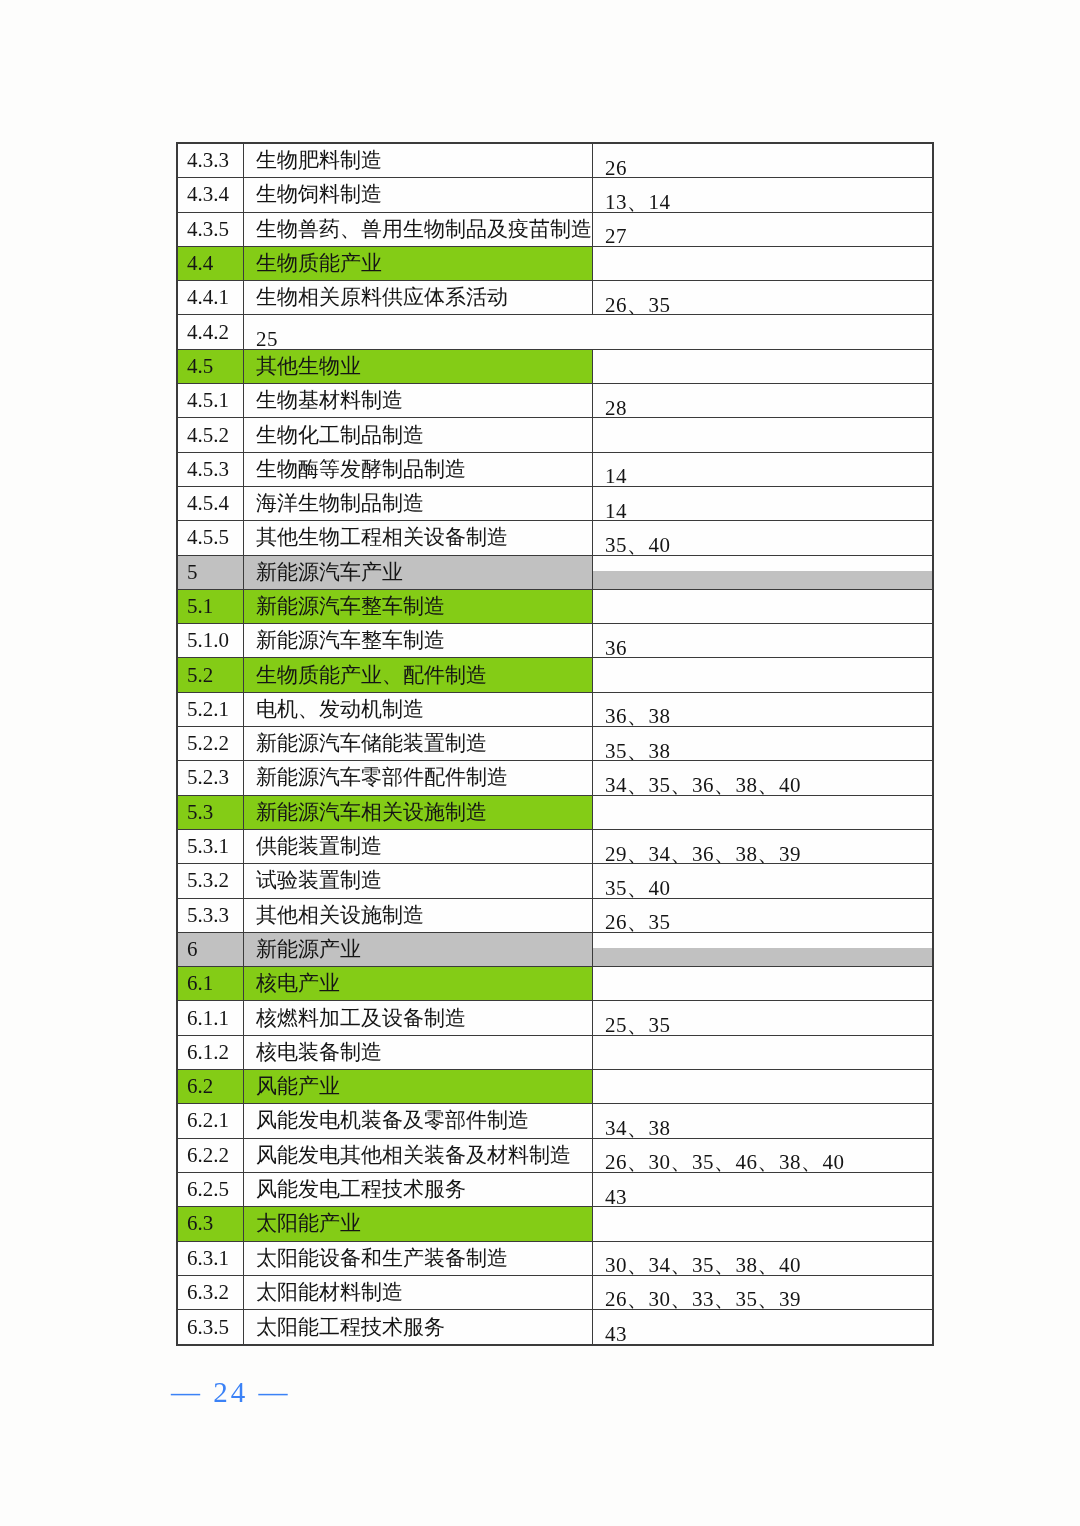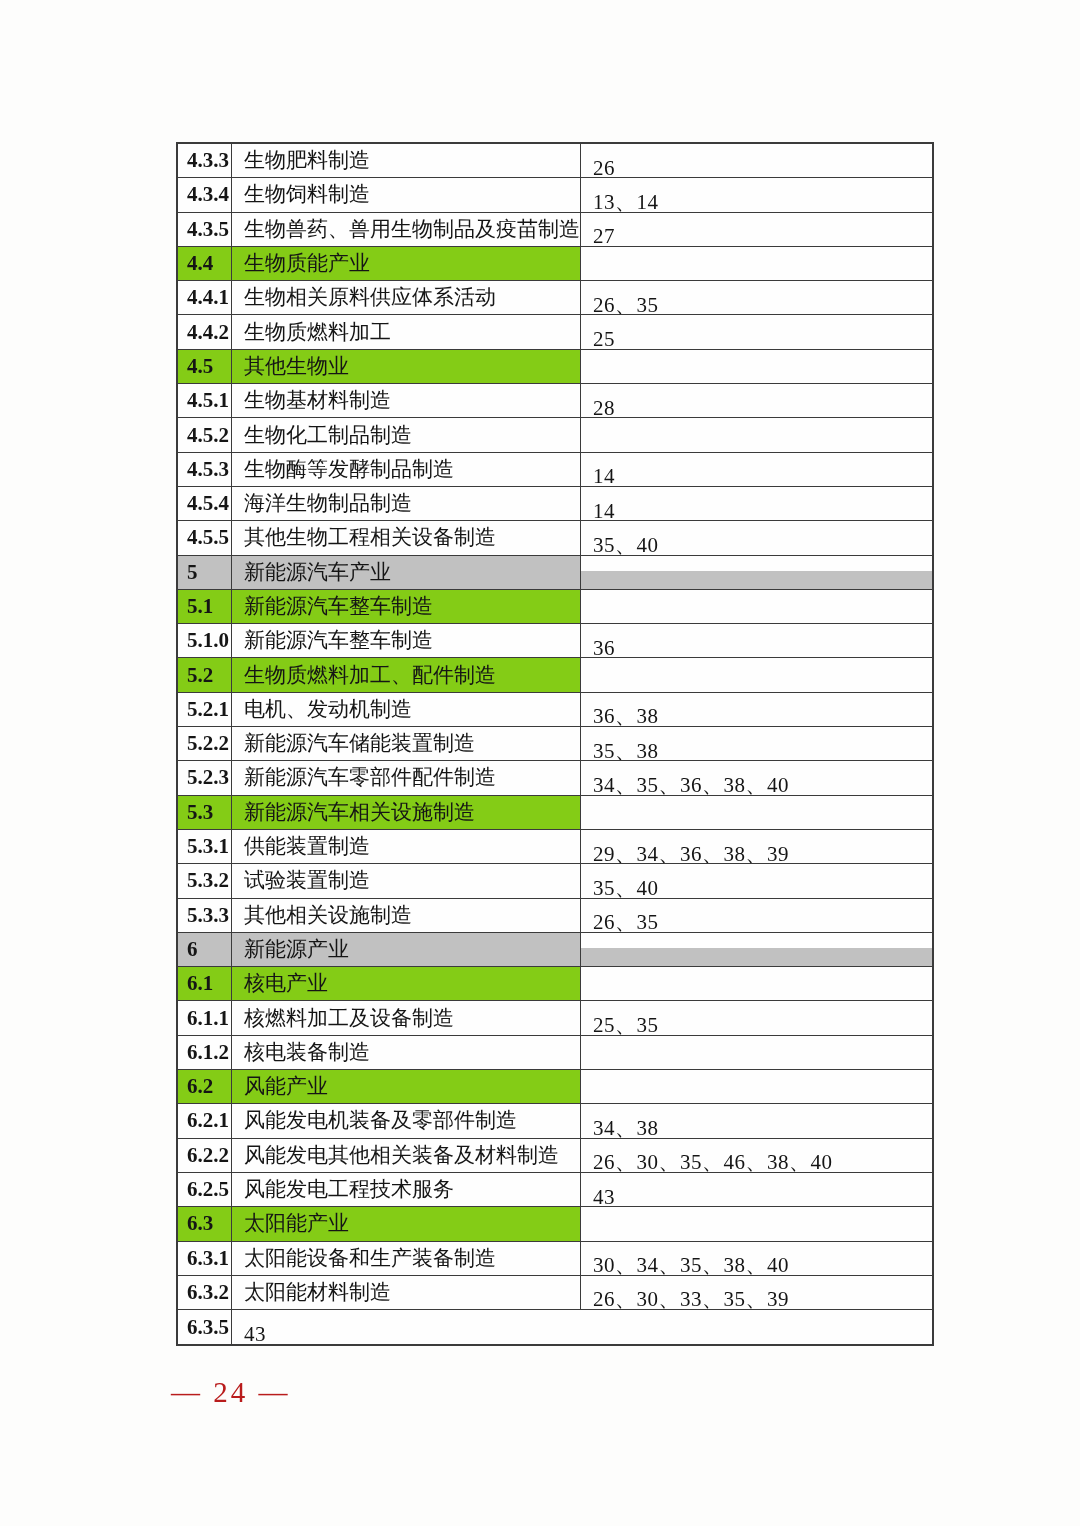--- a/index.html
+++ b/index.html
@@ -36,24 +36,23 @@
   .cell {
     box-sizing: border-box;
     display: flex;
     align-items: center;
     font-size: 21px;
     line-height: 1;
     white-space: nowrap;
     overflow: hidden;
   }
   .cell.code {
-    width: 54px;
+    width: 66px;
     padding-left: 9px;
     border-right: 1.5px solid #3b3b3b;
-    font-weight: bold;
   }
   .cell.name {
     width: 349px;
     padding-left: 12px;
     border-right: 1.5px solid #3b3b3b;
     text-align: center;
   }
   .cell.nums {
     flex: 1;
     padding-left: 12px;
@@ -68,21 +67,21 @@
   
   .t-row.gray-full .cell {
     background: #c1c1c1;
   }
   .page-footer {
     position: absolute;
     left: 171px;
     top: 1376px;
     font-size: 29px;
     letter-spacing: 3px;
-    color: #b91c1c;
+    color: #3b82f6;
   }
 </style>
 </head>
 <body>
 
 <div class="page">
   <div class="doc-table" id="doc-table">
       <div class="t-row">
         <div class="cell code">4.3.3</div>
         <div class="cell name">生物肥料制造</div>
@@ -103,21 +102,20 @@
         <div class="cell name">生物质能产业</div>
         <div class="cell nums"></div>
       </div>
       <div class="t-row">
         <div class="cell code">4.4.1</div>
         <div class="cell name">生物相关原料供应体系活动</div>
         <div class="cell nums">26、35</div>
       </div>
       <div class="t-row">
         <div class="cell code">4.4.2</div>
-        <div class="cell name">生物质燃料加工</div>
         <div class="cell nums">25</div>
       </div>
       <div class="t-row gray">
         <div class="cell code">4.5</div>
         <div class="cell name">其他生物业</div>
         <div class="cell nums"></div>
       </div>
       <div class="t-row">
         <div class="cell code">4.5.1</div>
         <div class="cell name">生物基材料制造</div>
@@ -152,21 +150,21 @@
         <div class="cell name">新能源汽车整车制造</div>
         <div class="cell nums"></div>
       </div>
       <div class="t-row">
         <div class="cell code">5.1.0</div>
         <div class="cell name">新能源汽车整车制造</div>
         <div class="cell nums">36</div>
       </div>
       <div class="t-row gray">
         <div class="cell code">5.2</div>
-        <div class="cell name">生物质燃料加工、配件制造</div>
+        <div class="cell name">生物质能产业、配件制造</div>
         <div class="cell nums"></div>
       </div>
       <div class="t-row">
         <div class="cell code">5.2.1</div>
         <div class="cell name">电机、发动机制造</div>
         <div class="cell nums">36、38</div>
       </div>
       <div class="t-row">
         <div class="cell code">5.2.2</div>
         <div class="cell name">新能源汽车储能装置制造</div>
@@ -246,17 +244,18 @@
         <div class="cell name">太阳能设备和生产装备制造</div>
         <div class="cell nums">30、34、35、38、40</div>
       </div>
       <div class="t-row">
         <div class="cell code">6.3.2</div>
         <div class="cell name">太阳能材料制造</div>
         <div class="cell nums">26、30、33、35、39</div>
       </div>
       <div class="t-row">
         <div class="cell code">6.3.5</div>
+        <div class="cell name">太阳能工程技术服务</div>
         <div class="cell nums">43</div>
       </div>
     </div>
   <div class="page-footer">— 24 —</div>
 </div>
 
 </body></html>

